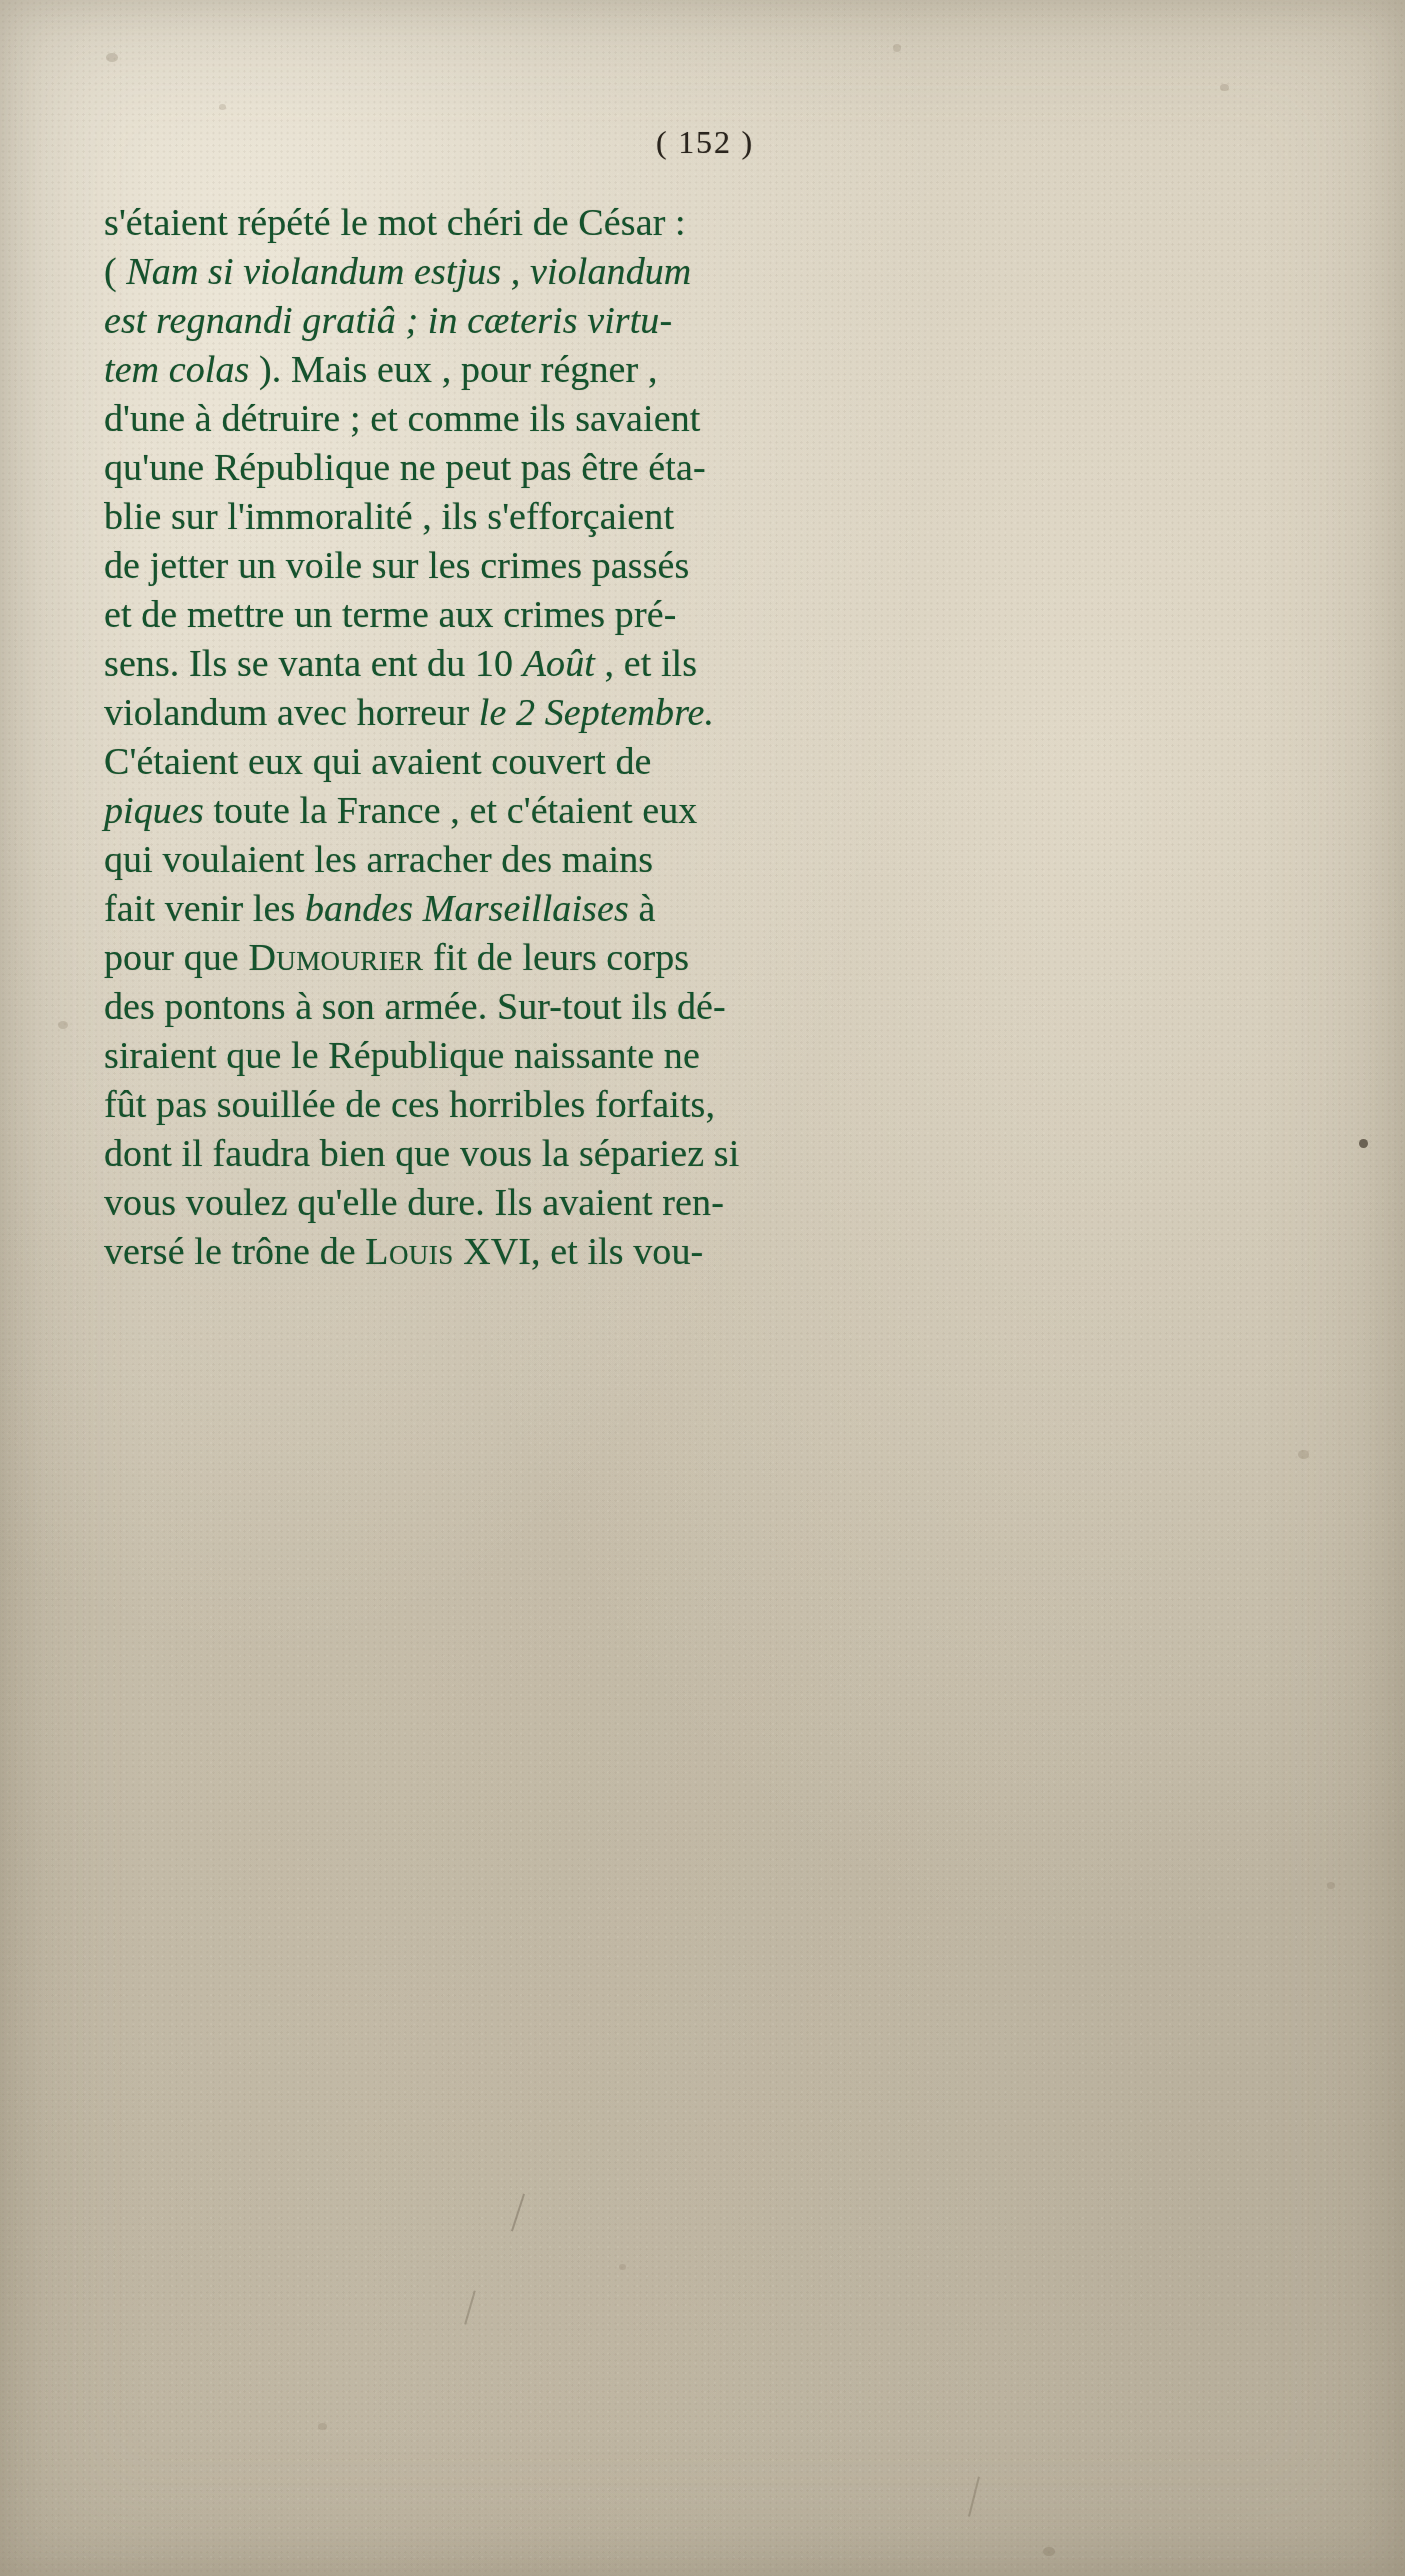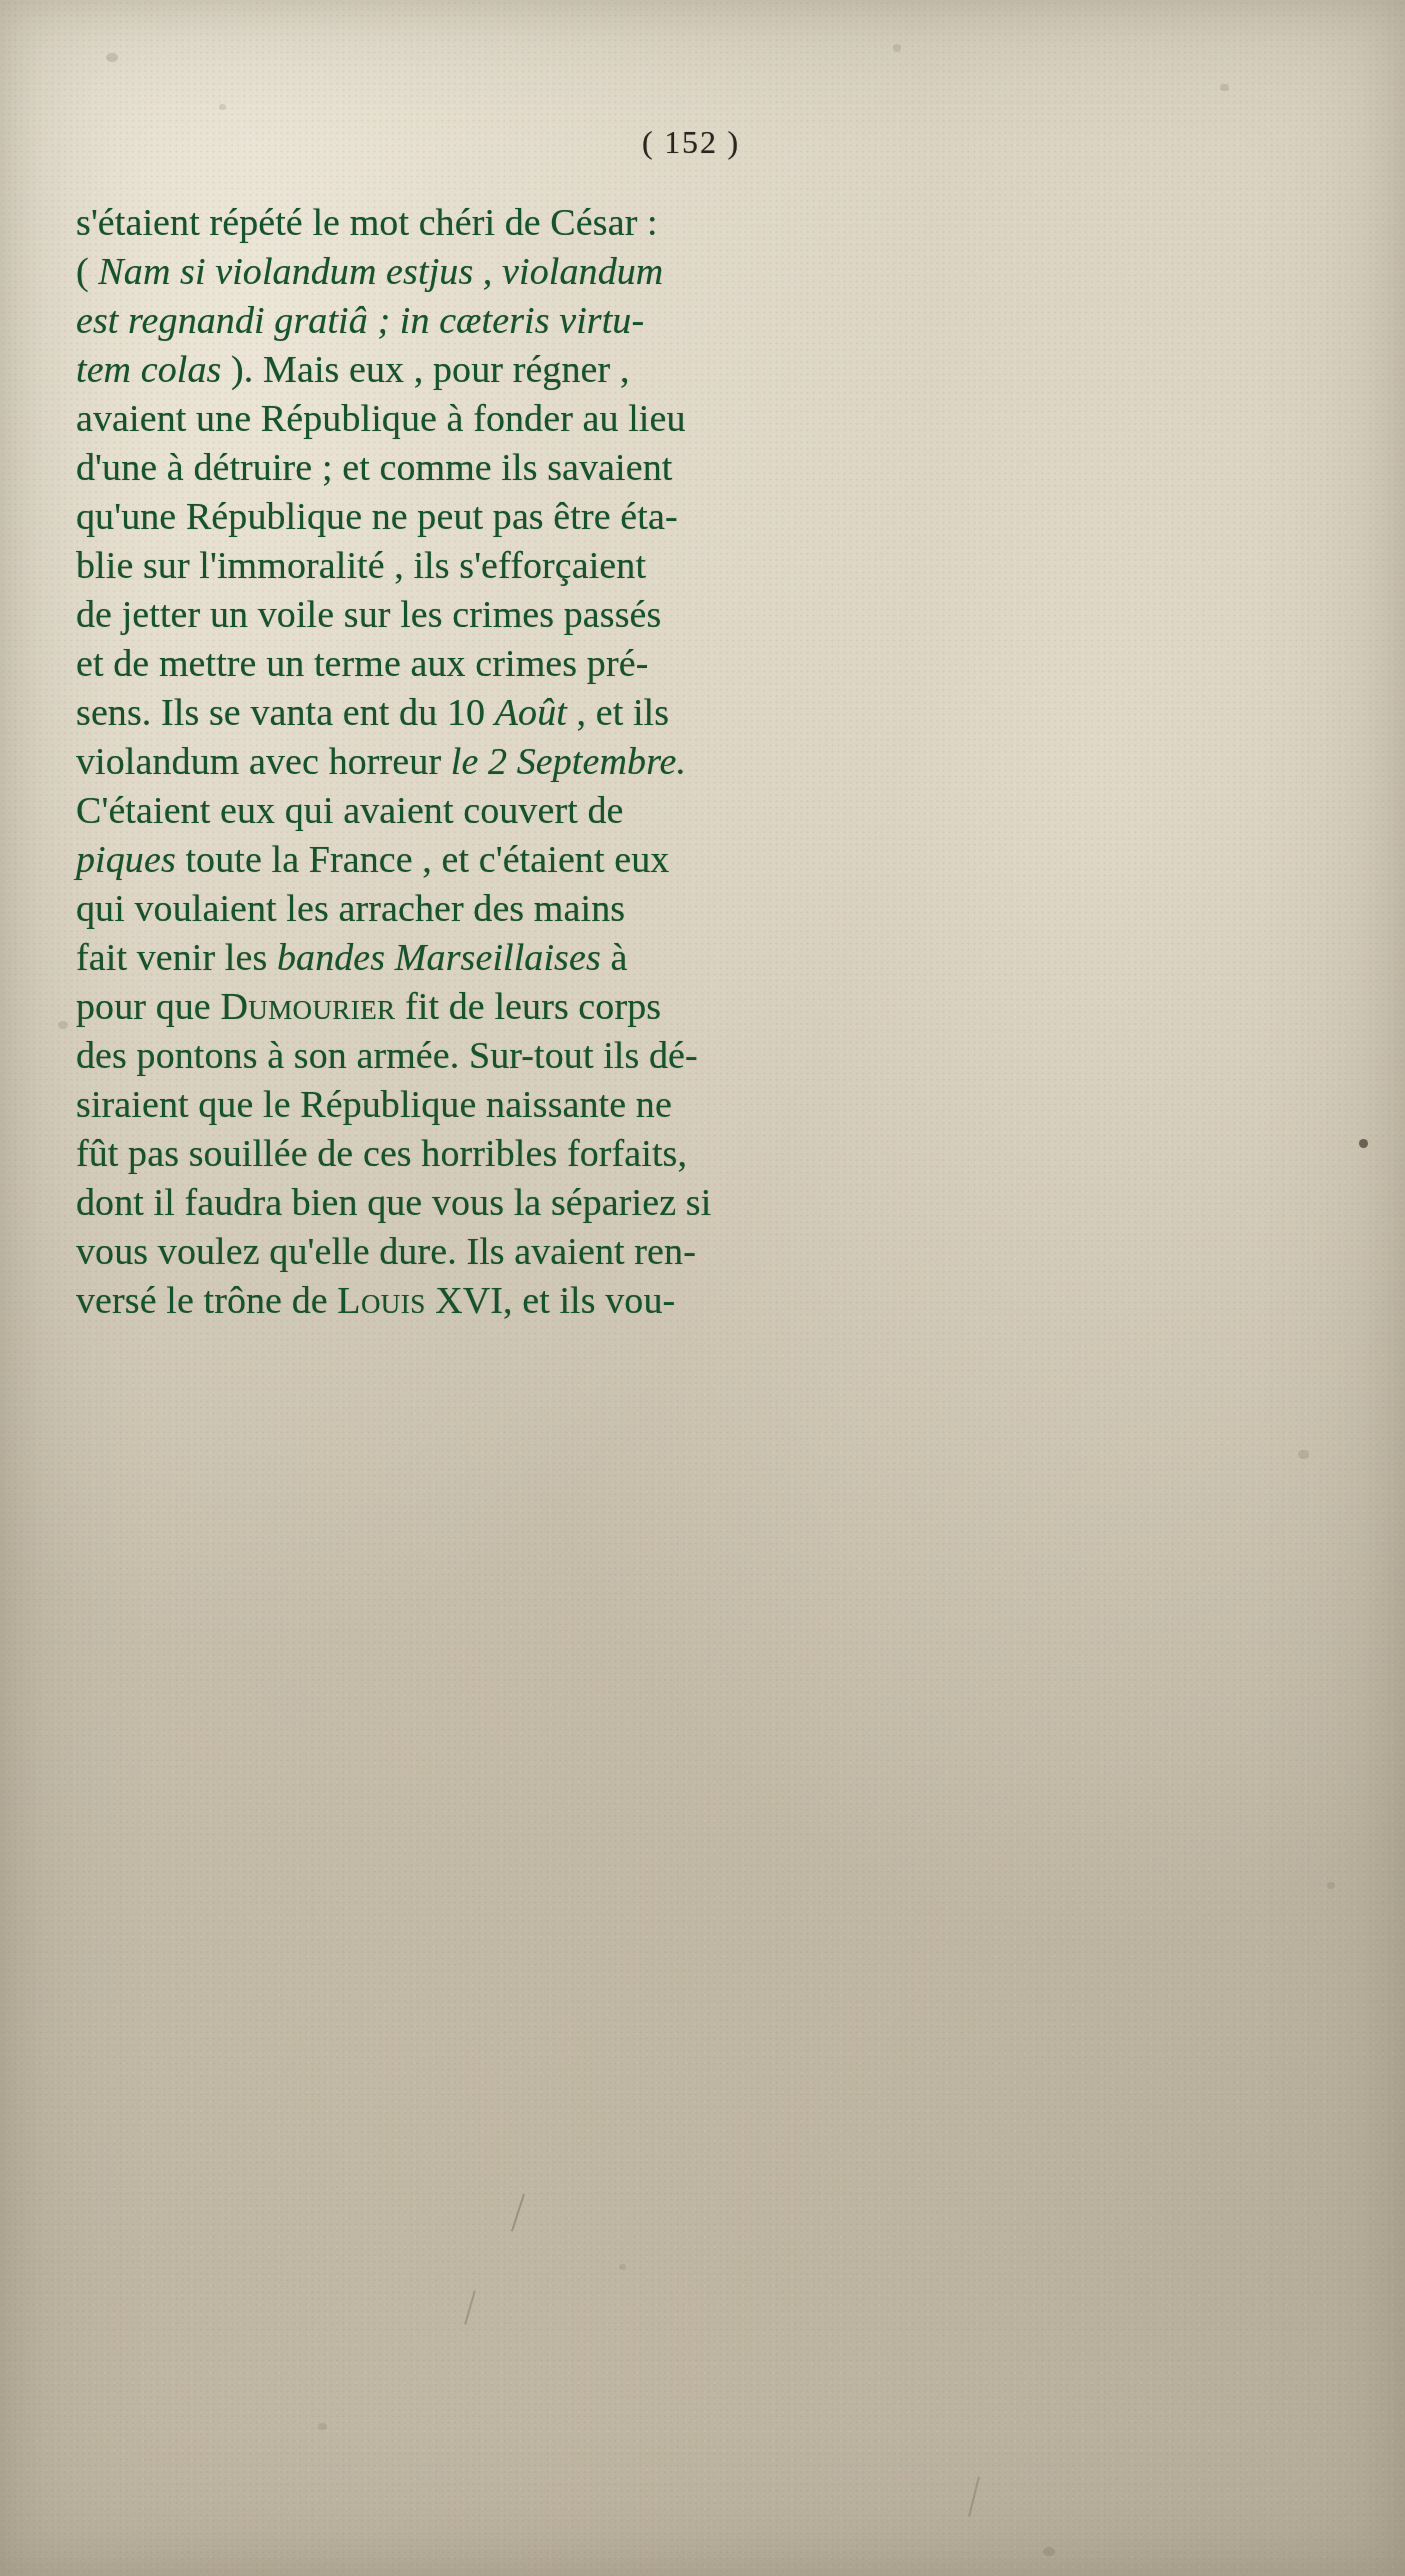--- a/index.html
+++ b/index.html
@@ -43,21 +43,21 @@
     pointer-events: none;
     box-shadow:
       inset 0 0 133px rgba(110,98,78,.30),
       inset 0 0 41px rgba(110,98,78,.18);
   }
   .text-block {
     position: absolute;
     left: 0;
     right: 0;
     top: 124px;
-    padding: 0 99px 0 76px;
+    padding: 0 99px 0 104px;
     box-sizing: border-box;
   }
   .folio {
     text-align: center;
     font-size: 32px;
     letter-spacing: 1.8px;
     color: #2a251e;
     margin-bottom: 37px;
     font-family: "Liberation Serif", serif;
   }
@@ -145,21 +145,20 @@
 
 <div class="text-block">
   <div class="folio">
     <span>( 152 )</span>
   </div>
   <div id="body-lines">
       <div class="line"><span>s'étaient répété le mot chéri de César :</span></div>
       <div class="line"><span>( </span><span class="ital">Nam si violandum estjus , violandum</span></div>
       <div class="line"><span class="ital">est regnandi gratiâ ; in cæteris virtu-</span></div>
       <div class="line"><span class="ital">tem colas </span><span>). Mais eux , pour régner ,</span></div>
-      <div class="line"><span>avaient une République à fonder au lieu</span></div>
       <div class="line"><span>d'une à détruire ; et comme ils savaient</span></div>
       <div class="line"><span>qu'une République ne peut pas être éta-</span></div>
       <div class="line"><span>blie sur l'immoralité , ils  s'efforçaient</span></div>
       <div class="line"><span>de jetter un voile sur les crimes passés</span></div>
       <div class="line"><span>et de mettre un terme aux crimes pré-</span></div>
       <div class="line"><span>sens. Ils se vanta ent du 10 </span><span class="ital">Août</span><span> , et ils</span></div>
       <div class="line"><span>violandum avec horreur </span><span class="ital">le 2 Septembre.</span></div>
       <div class="line"><span>C'étaient eux qui avaient couvert de</span></div>
       <div class="line"><span class="ital">piques</span><span> toute la France , et c'étaient eux</span></div>
       <div class="line"><span>qui voulaient les arracher des mains</span></div>

